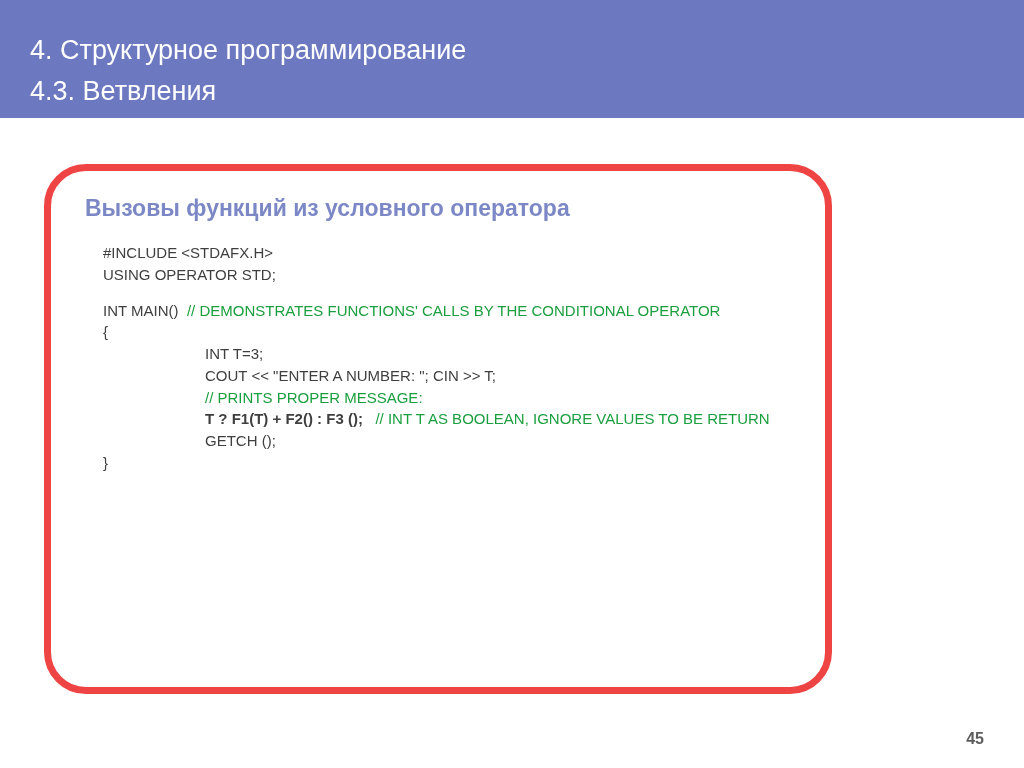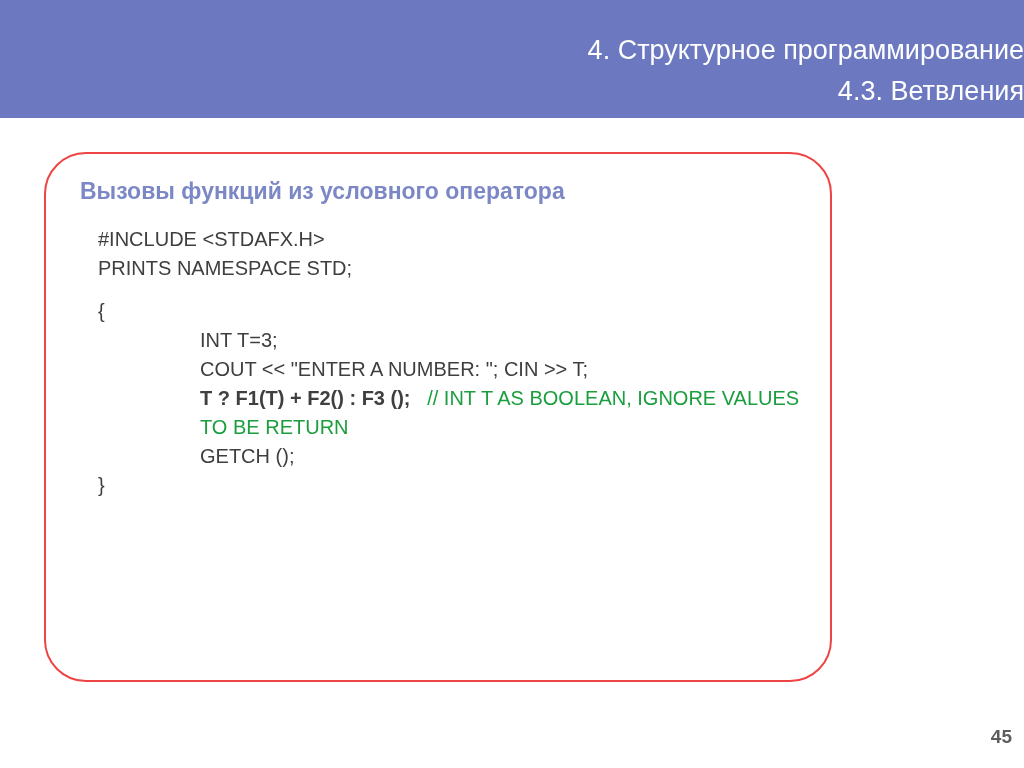--- a/index.html
+++ b/index.html
@@ -8,57 +8,56 @@
   .header {
     background: #6C79C1;
     height: 118px;
     padding: 30px 0 0 30px;
   }
   .header-line1, .header-line2 {
     color: #fff;
     font-size: 27px;
     font-weight: 400;
     line-height: 1.5;
-    text-align: right;
   }
   .content-box {
     position: absolute;
     left: 44px;
-    top: 152px;
+    top: 164px;
     width: 788px;
     height: 530px;
-    border: 2px solid #ef4444;
+    border: 7px solid #ef4444;
     border-radius: 42px;
     padding: 24px 30px 20px 34px;
     background: #fff;
   }
   .section-title {
     color: #7C88C6;
     font-size: 23px;
     font-weight: 700;
     margin-bottom: 20px;
   }
   .code-block {
-    font-size: 20px;
+    font-size: 15px;
     line-height: 1.45;
     color: #3f3f3f;
     font-weight: 400;
   }
   .code-block p { margin: 0; }
   .code-block .grp { margin-bottom: 14px; padding-left: 18px; }
   .code-block .nogap { margin-bottom: 0; }
   .indent2 { padding-left: 120px; }
   .closebrace { padding-left: 18px; }
   .green { color: #1A9E3E; }
   .bold { font-weight: 700; }
   .page-num {
     position: absolute;
-    right: 12px;
+    right: 40px;
     bottom: 20px;
-    font-size: 19px;
+    font-size: 16px;
     font-weight: 700;
     color: #5d5d5d;
   }
 </style>
 </head>
 <body>
 
 <div class="slide">
 
   <div class="header">
@@ -66,32 +65,36 @@
     <div class="header-line2">4.3. Ветвления</div>
   </div>
 
   <div class="content-box">
     <div class="section-title">Вызовы функций из условного оператора</div>
 
     <div class="code-block">
 
       <div class="grp">
         <p>#INCLUDE &lt;STDAFX.H&gt;</p>
-        <p>PRINTS NAMESPACE STD;</p>
+        <p>USING OPERATOR STD;</p>
       </div>
 
       <div class="grp">
       </div>
 
       <div class="grp nogap">
+        <p>
+          <span>INT MAIN()</span>&nbsp;&nbsp;<span class="green">// DEMONSTRATES FUNCTIONS' CALLS BY THE CONDITIONAL OPERATOR</span>
+        </p>
         <p>{</p>
       </div>
 
       <p class="indent2">INT T=3;</p>
       <p class="indent2">COUT &lt;&lt; "ENTER A NUMBER: "; CIN &gt;&gt; T;</p>
+      <p class="indent2 green">// PRINTS PROPER MESSAGE:</p>
       <p class="indent2">
         <span class="bold">T ? F1(T) + F2() : F3 ();</span>&nbsp;&nbsp;&nbsp;<span class="green">// INT T AS BOOLEAN, IGNORE VALUES TO BE RETURN</span>
       </p>
       <p class="indent2">GETCH ();</p>
 
       <p class="closebrace">}</p>
     </div>
   </div>
 
   <div class="page-num">45</div>

